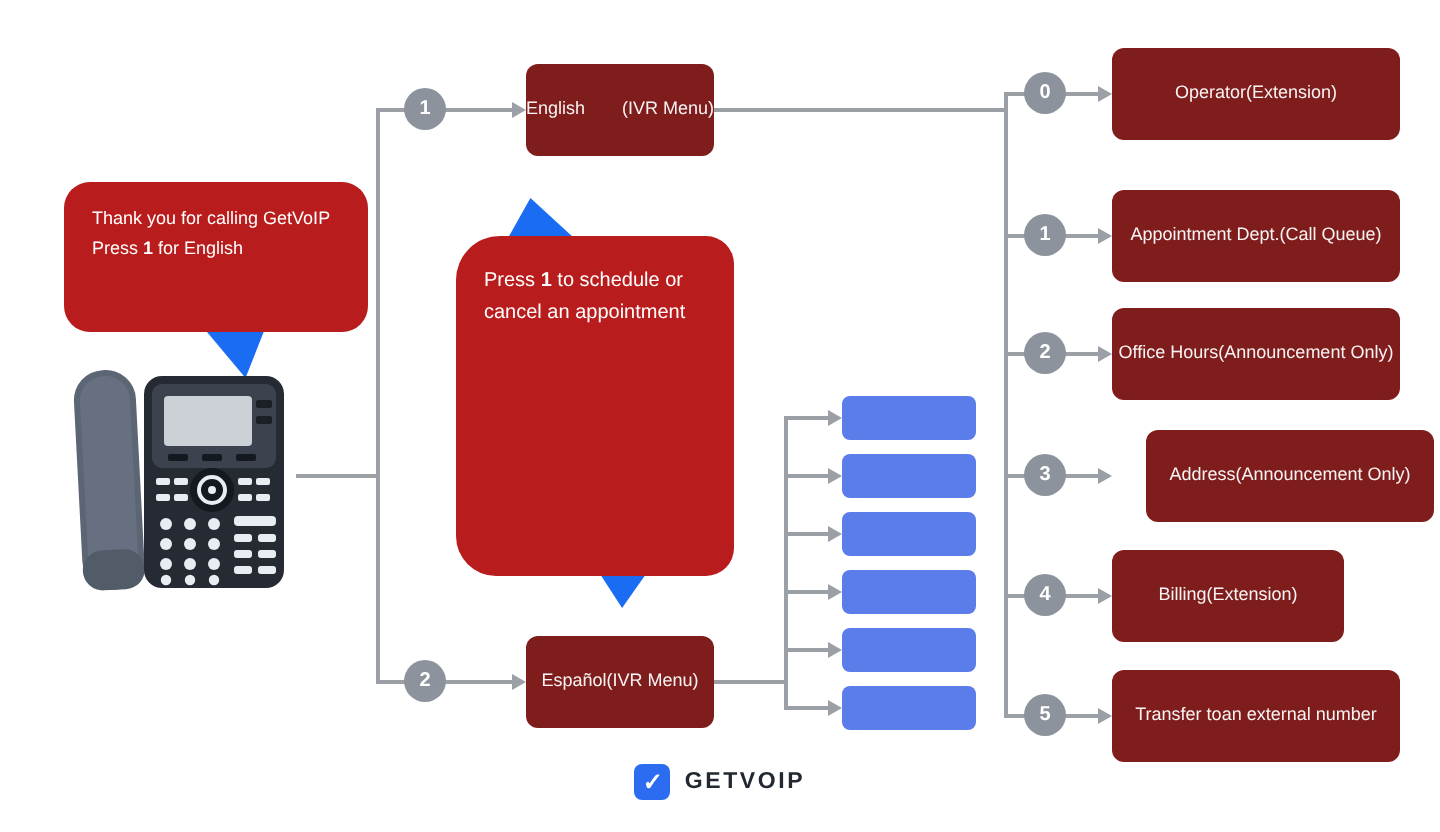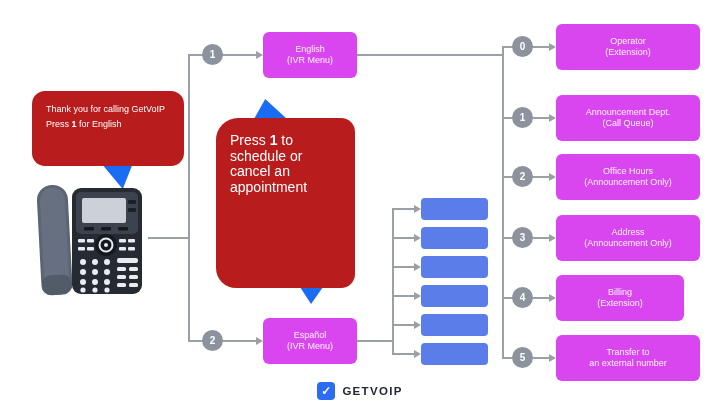--- a/index.html
+++ b/index.html
@@ -8,34 +8,34 @@
   
   .hline{position:absolute;height:1.5px;background:#9aa0a5;}
   .vline{position:absolute;width:1.5px;background:#9aa0a5;}
   .arr{position:absolute;width:0;height:0;border-top:4.5px solid transparent;
        border-bottom:4.5px solid transparent;border-left:7px solid #9aa0a5;}
   
   .num-circle{position:absolute;width:21px;height:21px;border-radius:50%;background:#8d939c;
               color:#ffffff;font-size:10px;font-weight:bold;display:flex;align-items:center;
               justify-content:center;z-index:3;}
   
-  .node{position:absolute;background:#d946ef;color:rgba(255,255,255,0.95);border-radius:6px;
-        display:flex;flex-direction:column;align-items:center;justify-content:center;
+  .node{position:absolute;background:#7f1d1d;color:rgba(255,255,255,0.95);border-radius:6px;
+        display:flex;flex-direction:row;align-items:center;justify-content:center;
         text-align:center;font-size:9px;line-height:11.5px;z-index:2;}
   .small-node{position:absolute;background:#5b7de9;border-radius:4px;z-index:2;}
   
   .bubble{position:absolute;background:#b91c1c;color:#ffffff;font-size:9px;z-index:2;}
   .bubble b{font-weight:bold;}
   .tail{position:absolute;background:#1a6cf3;z-index:1;}
   .caller-bubble{left:32px;top:91px;width:152px;height:75px;border-radius:13px;
                  padding:11px 0 0 14px;box-sizing:border-box;line-height:14.5px;}
   .caller-tail{left:101px;top:163px;width:32px;height:26px;
                clip-path:polygon(0 0,100% 0,68% 100%);}
-  .menu-bubble{left:216px;top:118px;width:139px;height:170px;border-radius:22px 14px 14px 20px;
-               padding:15px 10px 10px 14px;box-sizing:border-box;line-height:15.6px;font-size:14px;}
+  .menu-bubble{left:228px;top:118px;width:139px;height:170px;border-radius:22px 14px 14px 20px;
+               padding:15px 10px 10px 14px;box-sizing:border-box;line-height:15.6px;font-size:10px;}
   .menu-tail-top{left:254px;top:99px;width:33px;height:20px;
                  clip-path:polygon(34% 0,100% 100%,0 100%);}
   .menu-tail-bottom{left:300px;top:287px;width:23px;height:17px;
                     clip-path:polygon(0 0,100% 0,48% 100%);}
   
   .logo-row{position:absolute;left:0;right:0;top:382px;display:flex;align-items:center;
             justify-content:center;gap:7px;}
   .logo-mark{width:18px;height:18px;border-radius:4px;background:#2b6cf0;color:#ffffff;
              display:flex;align-items:center;justify-content:center;font-size:12px;font-weight:bold;
              transform:translateY(0);}
@@ -125,21 +125,21 @@
   <div class="bubble menu-bubble">
     <div><span>Press </span><b>1</b><span> to schedule or cancel an appointment</span></div>
   </div>
 
   <div style="position:absolute;left:188px;top:32px;width:170px;height:46px;">
     <div class="hline" style="left:0;top:22px;width:70px;"></div>
     <div class="arr" style="left:68px;top:18.5px;"></div>
     <div class="num-circle" style="left:14px;top:12px;">
         <span>1</span>
       </div>
-    <div class="node" style="left:75px;top:0;width:94px;height:46px;">
+    <div class="node" style="left:75px;top:0;width:94px;height:46px;justify-content:space-between;">
       <div>English</div>
       <div>(IVR Menu)</div>
     </div>
   </div>
 
   <div style="position:absolute;left:188px;top:318px;width:170px;height:46px;">
     <div class="hline" style="left:0;top:22px;width:70px;"></div>
     <div class="arr" style="left:68px;top:18.5px;"></div>
     <div class="num-circle" style="left:14px;top:12px;">
         <span>2</span>
@@ -192,53 +192,53 @@
       <div>(Extension)</div>
     </div>
   </div>
   <div style="position:absolute;left:502px;top:95px;width:200px;height:46px;">
     <div class="hline" style="left:0;top:22px;width:50px;"></div>
     <div class="arr" style="left:47px;top:18.5px;"></div>
     <div class="num-circle" style="left:10px;top:12px;">
         <span>1</span>
       </div>
     <div class="node" style="left:54px;top:0;width:144px;height:46px;">
-      <div>Announcement Dept.</div>
+      <div>Appointment Dept.</div>
       <div>(Call Queue)</div>
     </div>
   </div>
   <div style="position:absolute;left:502px;top:154px;width:200px;height:46px;">
     <div class="hline" style="left:0;top:22px;width:50px;"></div>
     <div class="arr" style="left:47px;top:18.5px;"></div>
     <div class="num-circle" style="left:10px;top:12px;">
         <span>2</span>
       </div>
     <div class="node" style="left:54px;top:0;width:144px;height:46px;">
       <div>Office Hours</div>
       <div>(Announcement Only)</div>
     </div>
   </div>
   <div style="position:absolute;left:502px;top:215px;width:200px;height:46px;">
     <div class="hline" style="left:0;top:22px;width:50px;"></div>
     <div class="arr" style="left:47px;top:18.5px;"></div>
     <div class="num-circle" style="left:10px;top:12px;">
         <span>3</span>
       </div>
-    <div class="node" style="left:54px;top:0;width:144px;height:46px;">
+    <div class="node" style="left:71px;top:0;width:144px;height:46px;">
       <div>Address</div>
       <div>(Announcement Only)</div>
     </div>
   </div>
   <div style="position:absolute;left:502px;top:275px;width:200px;height:46px;">
     <div class="hline" style="left:0;top:22px;width:50px;"></div>
     <div class="arr" style="left:47px;top:18.5px;"></div>
     <div class="num-circle" style="left:10px;top:12px;">
         <span>4</span>
       </div>
-    <div class="node" style="left:54px;top:0;width:128px;height:46px;">
+    <div class="node" style="left:54px;top:0;width:116px;height:46px;">
       <div>Billing</div>
       <div>(Extension)</div>
     </div>
   </div>
   <div style="position:absolute;left:502px;top:335px;width:200px;height:46px;">
     <div class="hline" style="left:0;top:22px;width:50px;"></div>
     <div class="arr" style="left:47px;top:18.5px;"></div>
     <div class="num-circle" style="left:10px;top:12px;">
         <span>5</span>
       </div>

